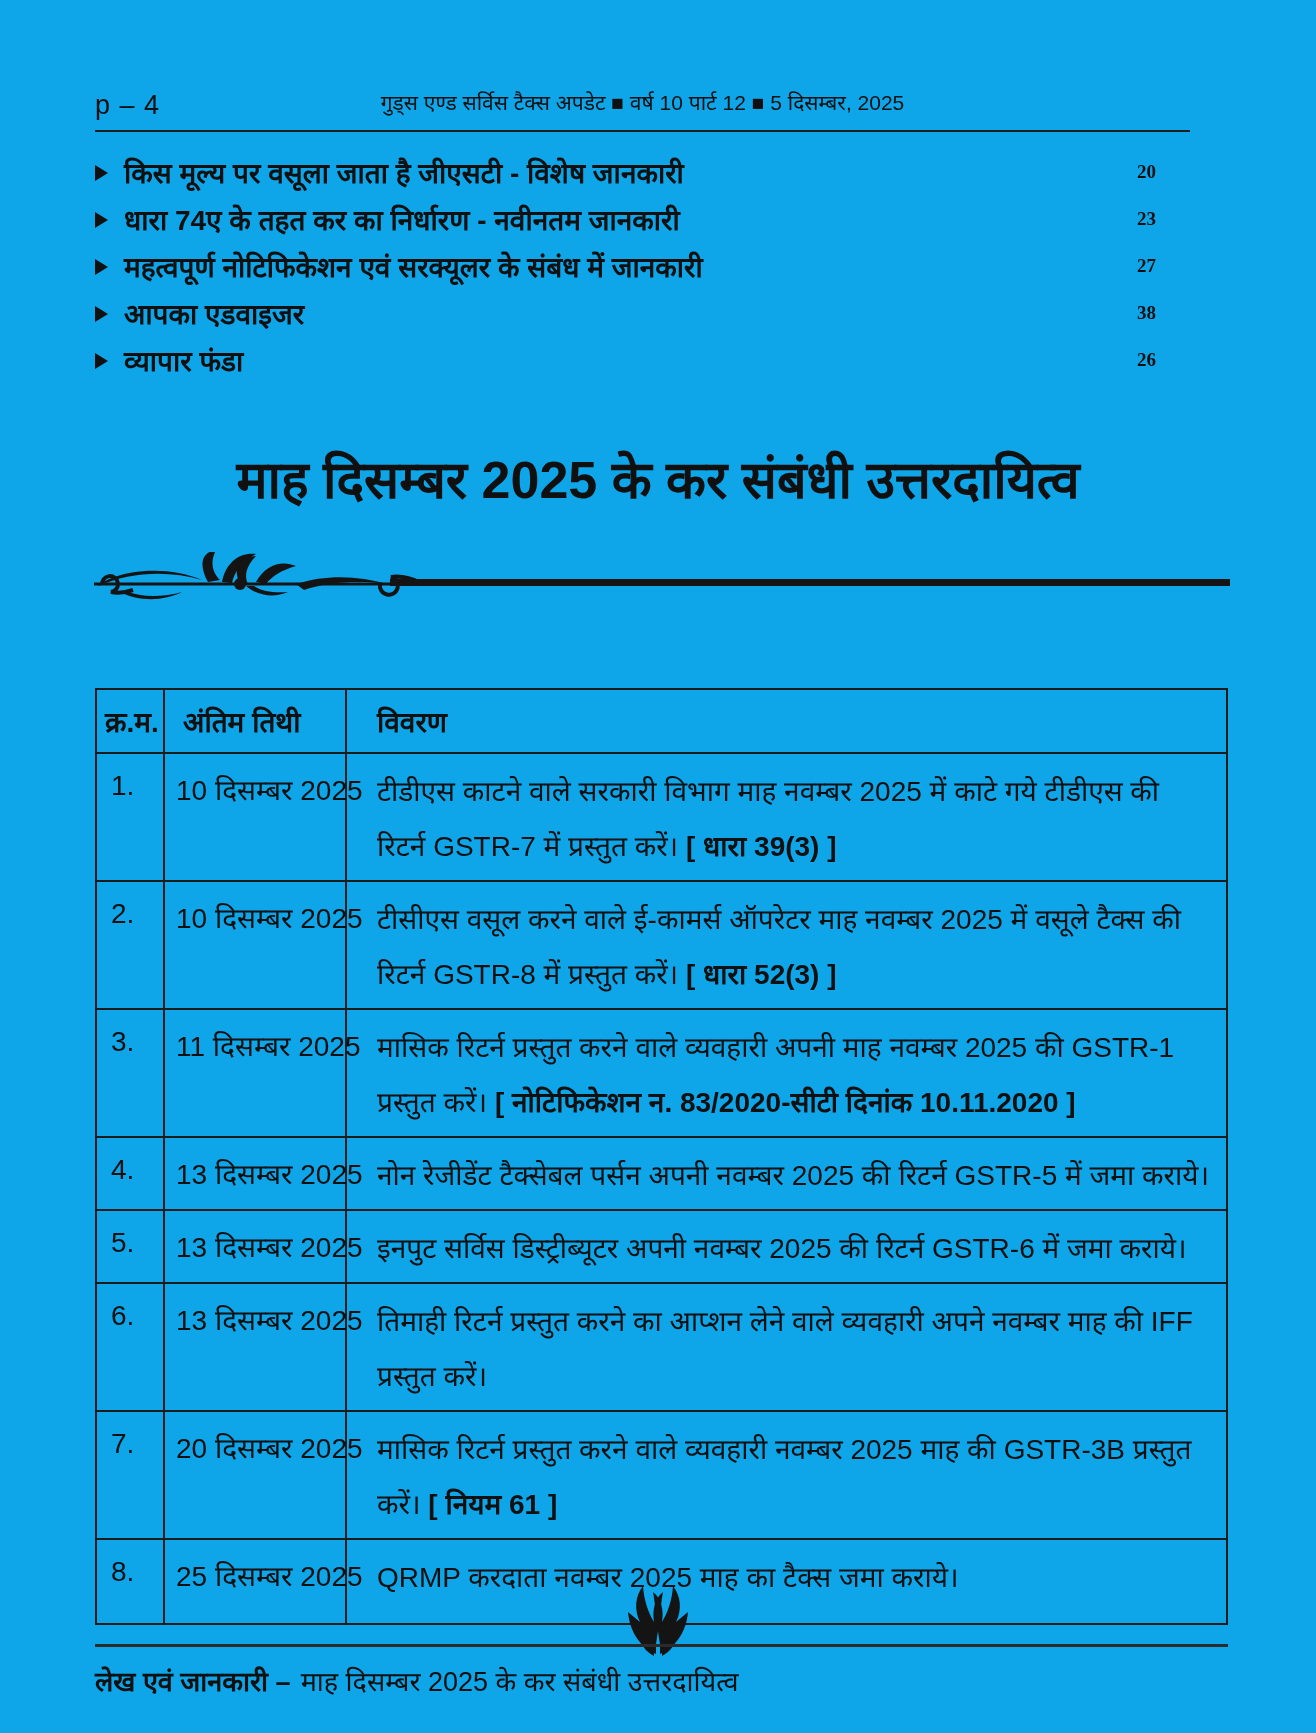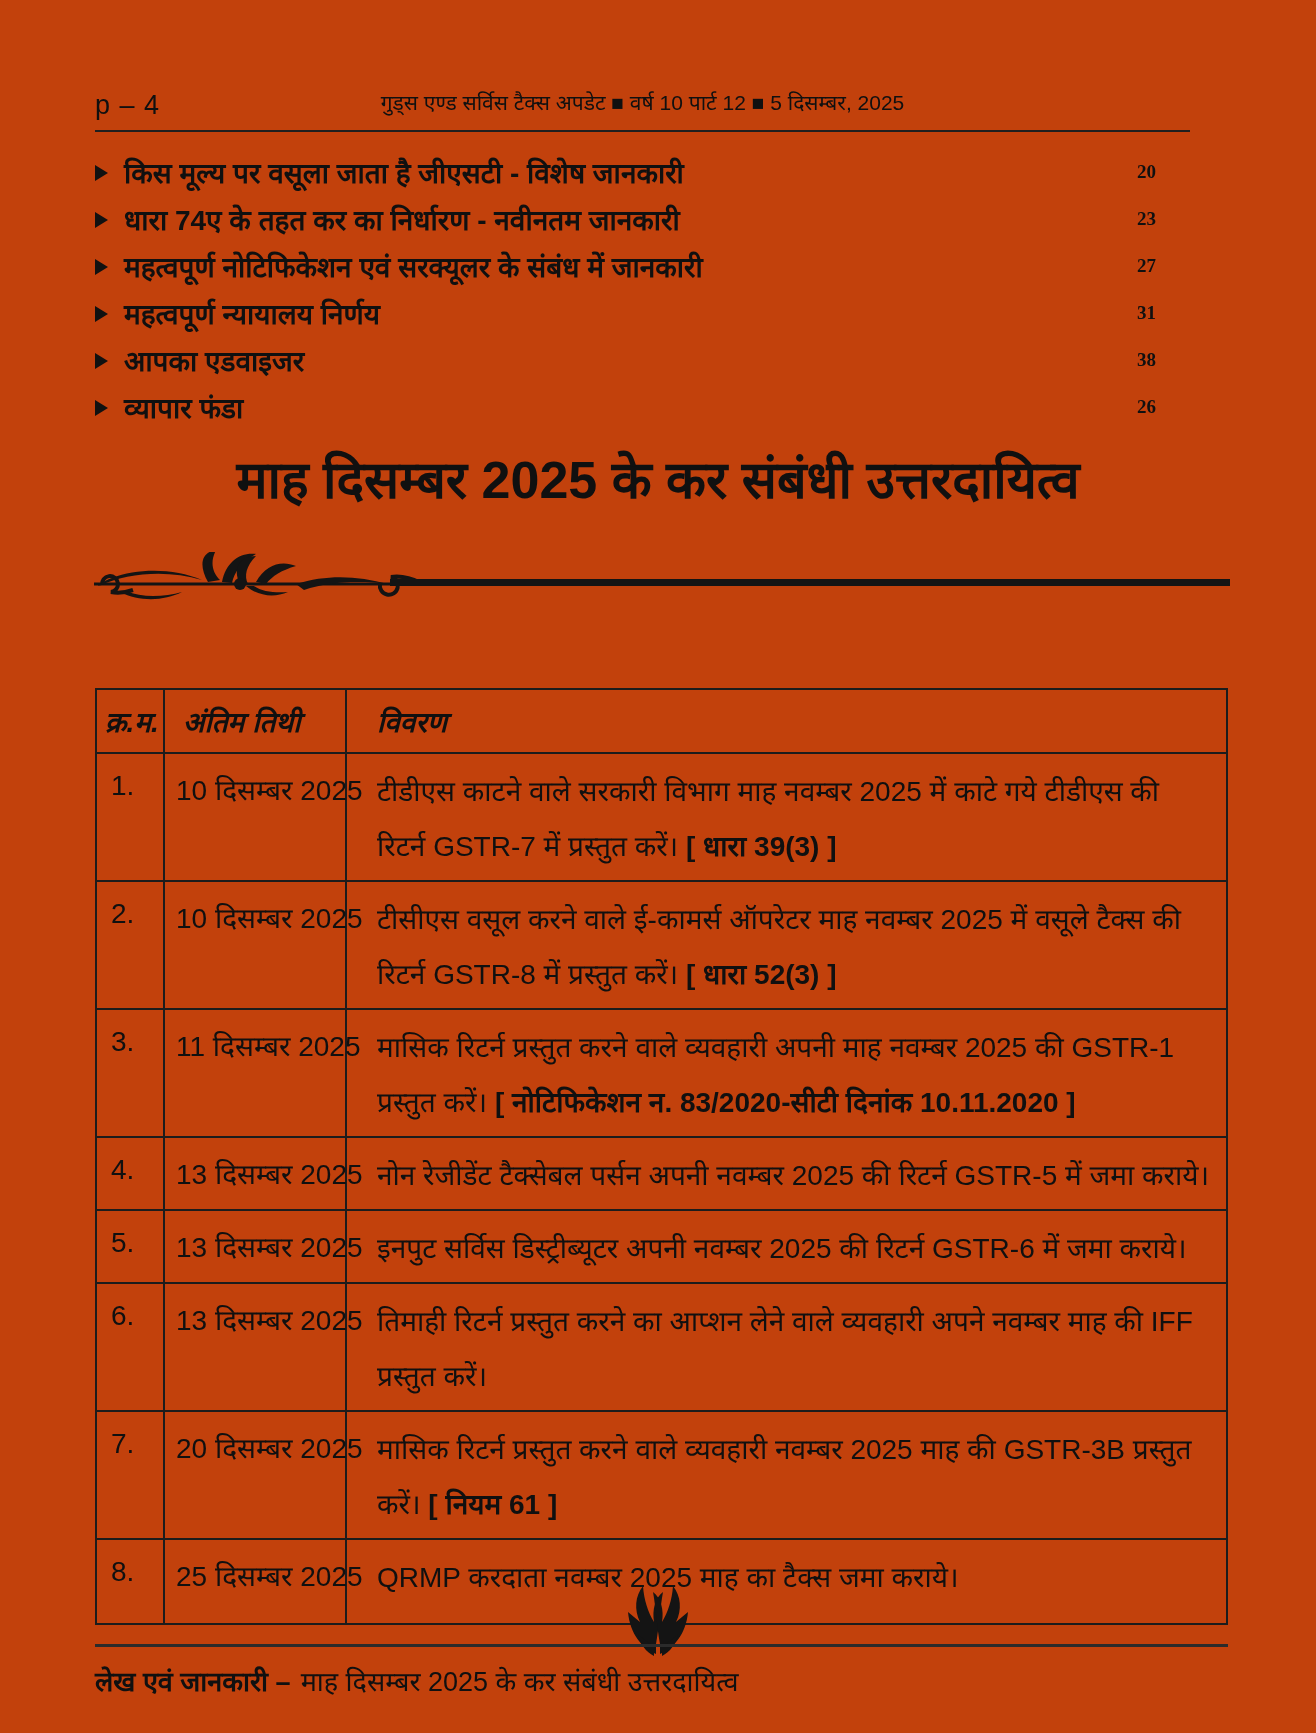--- a/index.html
+++ b/index.html
@@ -1,21 +1,21 @@
 <!DOCTYPE html>
 <html><head>
 <meta charset="utf-8">
 <style>
   * { margin:0; padding:0; box-sizing:border-box; }
   html,body { background:#e8e8e8; }
   .page {
     position:relative;
     width:1316px; height:1733px;
     margin:0 auto;
-    background:#c2410c;
+    background:#0ea5e9;
     color:#101010;
     font-family:"Liberation Sans", sans-serif;
     overflow:hidden;
   }
 
   
   .header {
     position:absolute; top:86px; left:95px; right:126px;
     height:46px;
     border-bottom:2px solid #1f1f1f;
@@ -70,21 +70,21 @@
   }
   .tax-table col.c-serial { width:68px; }
   .tax-table col.c-date   { width:182px; }
   .tax-table th, .tax-table td {
     border:2px solid #1c1c1c;
     vertical-align:top;
     font-size:28px;
   }
   .tax-table thead th {
     height:64px; vertical-align:middle;
-    font-style:italic; font-weight:700;
+    font-weight:700;
     text-align:left;
   }
   .th-serial { padding-left:8px; }
   .th-date   { padding-left:18px; }
   .th-desc   { padding-left:30px; }
   .td-serial { padding:16px 0 0 14px; }
   .td-date   { padding:16px 0 0 11px; white-space:nowrap; }
   .td-desc   { padding:10px 14px 6px 30px; line-height:55px; }
   .desc-bold { font-weight:700;text-align:center; }
 
@@ -118,25 +118,20 @@
     </div>
     <div class="toc-item">
       <span class="toc-bullet"></span>
       <span class="toc-label">धारा 74ए के तहत कर का निर्धारण - नवीनतम जानकारी</span>
       <span class="toc-page">23</span>
     </div>
     <div class="toc-item">
       <span class="toc-bullet"></span>
       <span class="toc-label">महत्वपूर्ण नोटिफिकेशन एवं सरक्यूलर के संबंध में जानकारी</span>
       <span class="toc-page">27</span>
-    </div>
-    <div class="toc-item">
-      <span class="toc-bullet"></span>
-      <span class="toc-label">महत्वपूर्ण न्यायालय निर्णय</span>
-      <span class="toc-page">31</span>
     </div>
     <div class="toc-item">
       <span class="toc-bullet"></span>
       <span class="toc-label">आपका एडवाइजर</span>
       <span class="toc-page">38</span>
     </div>
     <div class="toc-item">
       <span class="toc-bullet"></span>
       <span class="toc-label">व्यापार फंडा</span>
       <span class="toc-page">26</span>

